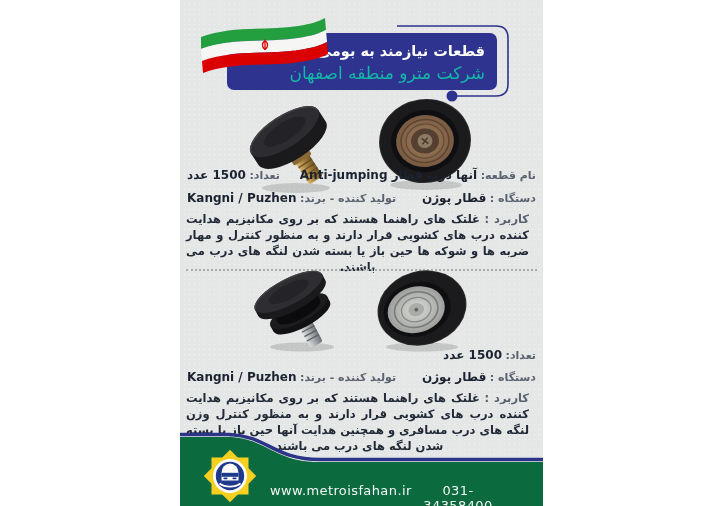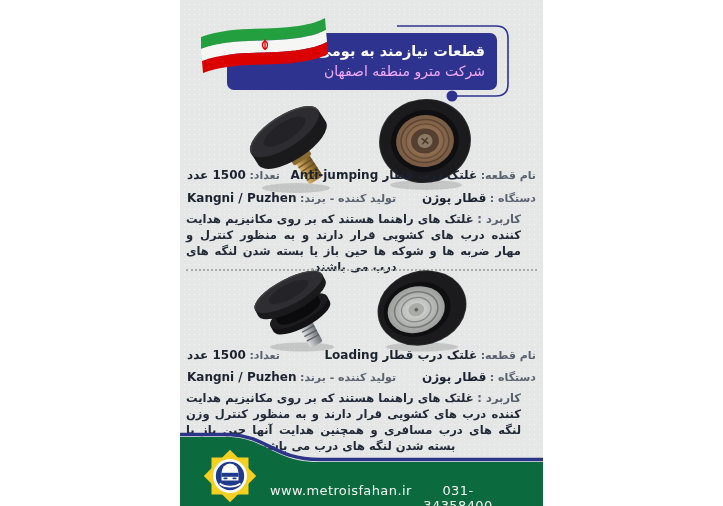--- a/index.html
+++ b/index.html
@@ -19,41 +19,41 @@
     overflow:hidden;
   }
   
   .banner{
     position:absolute;left:47px;top:33px;width:270px;height:57px;
     background:#2e3390;border-radius:7px;color:#ffffff;
     direction:rtl;text-align:right;box-sizing:border-box;
     padding:8px 12px 0 8px;z-index:2;
   }
   .banner-title{font-size:14.5px;font-weight:bold;line-height:1.4;letter-spacing:0;}
-  .banner-sub{font-size:14px;font-weight:normal;color:#f0abfc;line-height:1.5;}
+  .banner-sub{font-size:17px;font-weight:normal;color:#14b8a6;line-height:1.5;}
   .flag{position:absolute;left:13px;top:17px;z-index:3;}
   .hdr-outline{position:absolute;left:0;top:0;z-index:1;}
   
   .photo{position:absolute;}
   .ph-1a{left:56px;top:94px;}
   .ph-1b{left:192px;top:96px;}
   .ph-2a{left:58px;top:270px;}
   .ph-2b{left:190px;top:268px;}
   
   .row{
     position:absolute;left:7px;right:7px;display:flex;
     justify-content:space-between;align-items:baseline;
     direction:rtl;font-size:11px;color:#5a6270;white-space:nowrap;
   }
   .row b{color:#1b2230;font-size:12px;font-weight:bold;}
   .lbl{color:#5a6270;font-weight:bold;}
   .r1a{top:168px;} .r2a{top:191px;}
   .r1b{top:348px;} .r2b{top:370px;}
   .para{
-    position:absolute;left:6px;right:22px;direction:rtl;
+    position:absolute;left:6px;right:14px;direction:rtl;
     text-align:justify;text-align-last:center;
     font-size:11.5px;line-height:16px;color:#222a38;
   }
   .para .app{font-weight:bold;}
   .p1{top:211px;} .p2{top:390px;}
   .dotted{position:absolute;left:6px;right:6px;top:269px;border-top:2px dotted #a7acab;height:0;}
   
   .footer-svg{position:absolute;left:0;top:428px;z-index:4;}
   .logo{position:absolute;left:19px;top:447px;z-index:6;}
   .foot-text{
@@ -144,21 +144,21 @@
       <ellipse rx="24" ry="21.5" fill="none" stroke="rgba(60,40,25,0.5)" stroke-width="1.5"></ellipse>
       <ellipse rx="19" ry="17" fill="none" stroke="rgba(60,40,25,0.45)" stroke-width="1.2"></ellipse>
       <ellipse rx="14" ry="12.5" fill="#553f30"></ellipse>
       <ellipse rx="7.5" ry="7" fill="#8d7a64"></ellipse>
       <path d="M-3,-3 l6,6 M3,-3 l-6,6" stroke="#4a3829" stroke-width="1.5"></path>
     </g>
   </svg>
 
   
   <div class="row r1a">
-    <span><span class="lbl">نام قطعه:</span> <b>غلتک درب قطار Anti-jumping</b></span>
+    <span><span class="lbl">نام قطعه:</span> <b>آنها درب قطار Anti-jumping</b></span>
     <span><span class="lbl">تعداد:</span> <b>1500 عدد</b></span>
   </div>
   <div class="row r2a">
     <span><span class="lbl">دستگاه :</span> <b>قطار پوژن</b></span>
     <span><span class="lbl">تولید کننده - برند:</span> <b>Kangni / Puzhen</b></span>
   </div>
   <div class="para p1">
     <span class="lbl">کاربرد :</span> <span class="app">غلتک های راهنما هستند که بر روی مکانیزیم هدایت کننده درب های کشویی قرار دارند و به منظور کنترل و مهار ضربه ها و شوکه ها حین باز یا بسته شدن لنگه های درب می باشند.</span>
   </div>
 
@@ -193,21 +193,20 @@
       <ellipse cx="-6" rx="29" ry="23" fill="url(#silverG)"></ellipse>
       <ellipse cx="-6" rx="22" ry="17.5" fill="none" stroke="rgba(70,70,70,0.5)" stroke-width="1.5"></ellipse>
       <ellipse cx="-6" rx="15" ry="12" fill="none" stroke="rgba(70,70,70,0.45)" stroke-width="1.2"></ellipse>
       <ellipse cx="-6" rx="8" ry="6.5" fill="#aaaca8"></ellipse>
       <circle cx="-6" cy="0" r="1.8" fill="#5f625f"></circle>
     </g>
   </svg>
 
   
   <div class="row r1b">
-    <span><span class="lbl">نام قطعه:</span> <b>غلتک درب قطار Loading</b></span>
     <span><span class="lbl">تعداد:</span> <b>1500 عدد</b></span>
   </div>
   <div class="row r2b">
     <span><span class="lbl">دستگاه :</span> <b>قطار پوژن</b></span>
     <span><span class="lbl">تولید کننده - برند:</span> <b>Kangni / Puzhen</b></span>
   </div>
   <div class="para p2">
     <span class="lbl">کاربرد :</span> <span class="app">غلتک های راهنما هستند که بر روی مکانیزیم هدایت کننده درب های کشویی قرار دارند و به منظور کنترل وزن لنگه های درب مسافری و همچنین هدایت آنها حین باز یا بسته شدن لنگه های درب می باشند.</span>
   </div>
 

